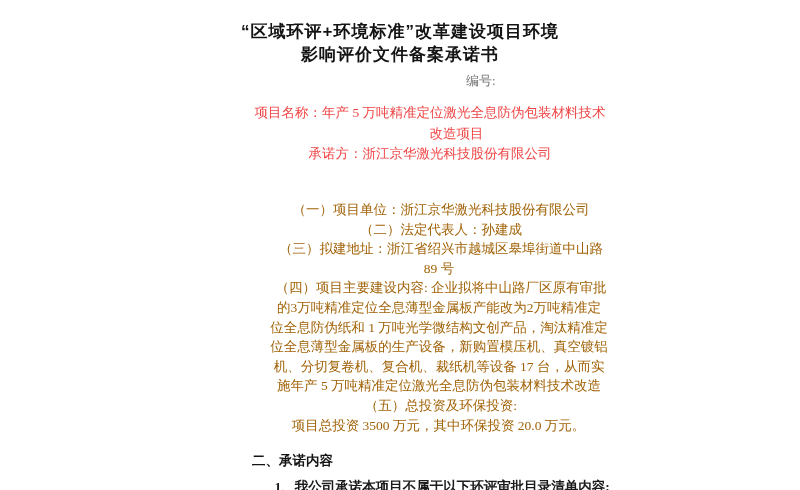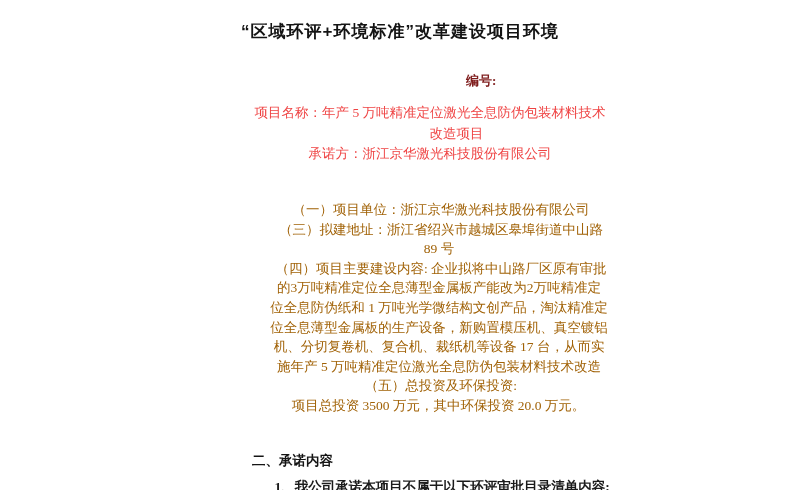--- a/index.html
+++ b/index.html
@@ -25,22 +25,22 @@
     line-height: 23px;
     letter-spacing: 1px;
     color: #141414;
   }
   .doc-title .tline { display: block; }
   .serial {
     position: absolute;
     top: 72px;
     left: 466px;
     font-size: 13px;
-    font-weight: 700;
-    color: #7f1d1d;
+    font-weight: 400;
+    color: #737373;
     font-family: "Liberation Serif", serif;
   }
   .meta {
     position: absolute;
     top: 103px;
     left: 250px;
     width: 360px;
     font-size: 13.5px;
     line-height: 20.5px;
     color: #ef4444;
@@ -79,33 +79,35 @@
     margin-top: 8px;
   }
 </style>
 </head>
 <body>
 
 <div class="page">
 
   <h1 class="doc-title">
     <span class="tline">“区域环评+环境标准”改革建设项目环境</span>
+    <span class="tline">影响评价文件备案承诺书</span>
   </h1>
 
   <div class="serial">编号:</div>
 
   <div class="meta">
     <div>项目名称：年产 5 万吨精准定位激光全息防伪包装材料技术</div>
     <div class="cont">改造项目</div>
     <div>承诺方：浙江京华激光科技股份有限公司</div>
   </div>
 
 
   <div class="sec1-body">
     <div class="item">（一）项目单位：浙江京华激光科技股份有限公司</div>
+    <div class="item">（二）法定代表人：孙建成</div>
     <div class="item">（三）拟建地址：浙江省绍兴市越城区皋埠街道中山路</div>
     <div class="cont">89 号</div>
     <div class="item">（四）项目主要建设内容: 企业拟将中山路厂区原有审批</div>
     <div class="cont">的3万吨精准定位全息薄型金属板产能改为2万吨精准定</div>
     <div class="cont">位全息防伪纸和 1 万吨光学微结构文创产品，淘汰精准定</div>
     <div class="cont">位全息薄型金属板的生产设备，新购置模压机、真空镀铝</div>
     <div class="cont">机、分切复卷机、复合机、裁纸机等设备 17 台，从而实</div>
     <div class="cont">施年产 5 万吨精准定位激光全息防伪包装材料技术改造</div>
     <div class="item">（五）总投资及环保投资:</div>
     <div class="cont2">项目总投资 3500 万元，其中环保投资 20.0 万元。</div>

